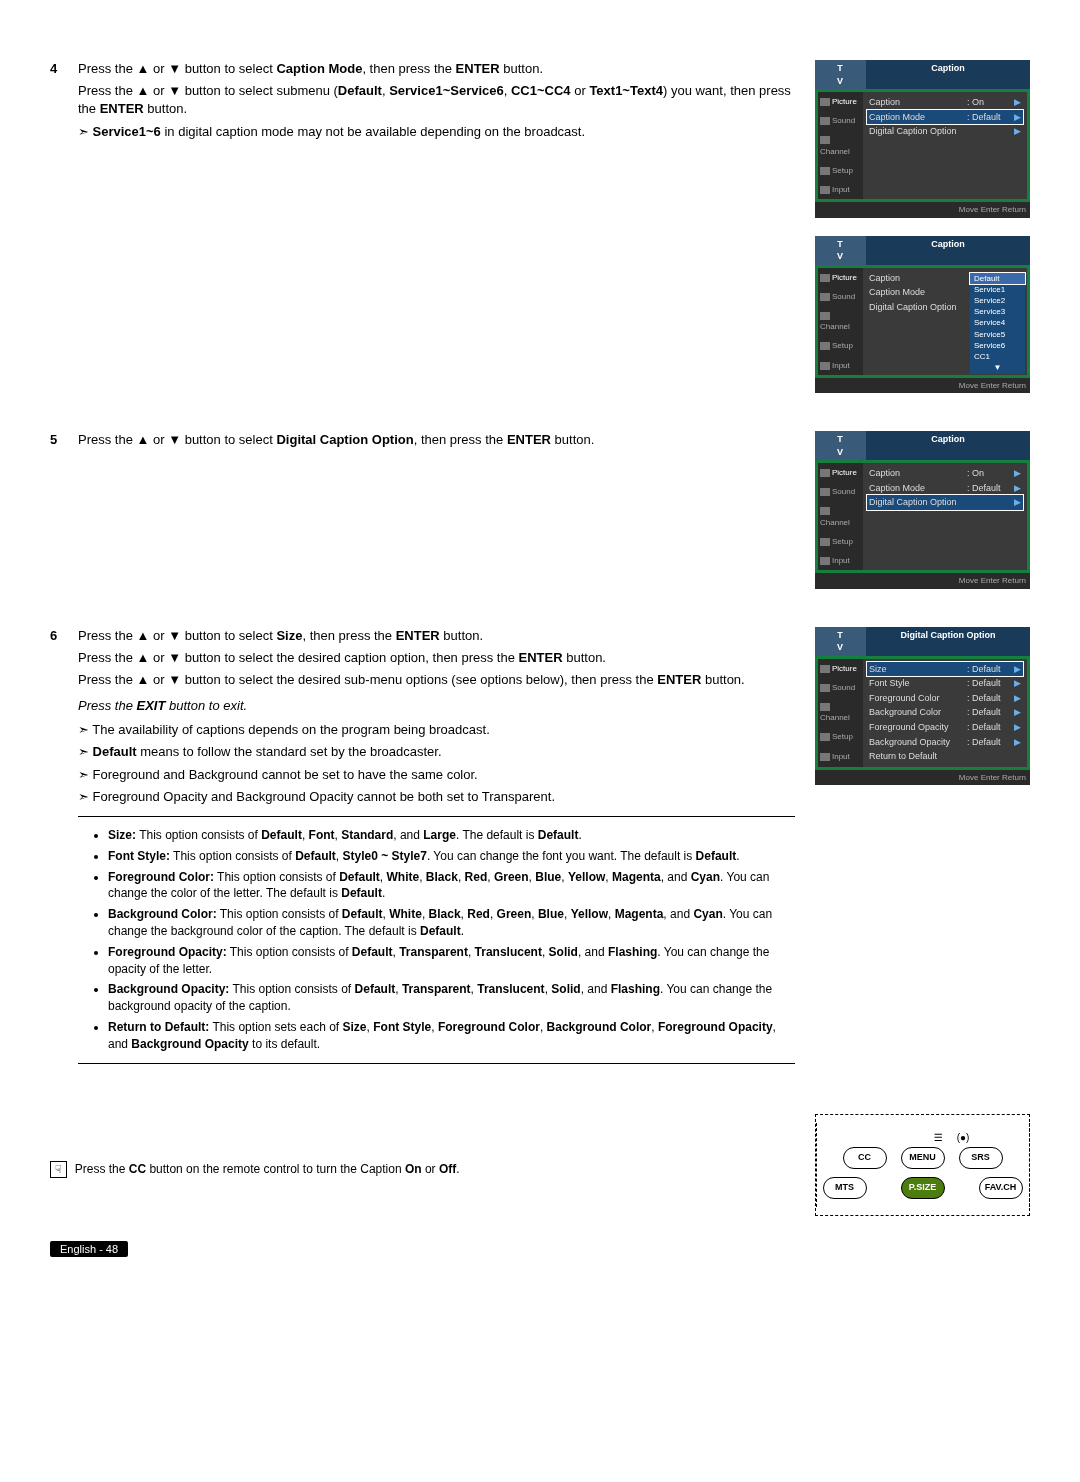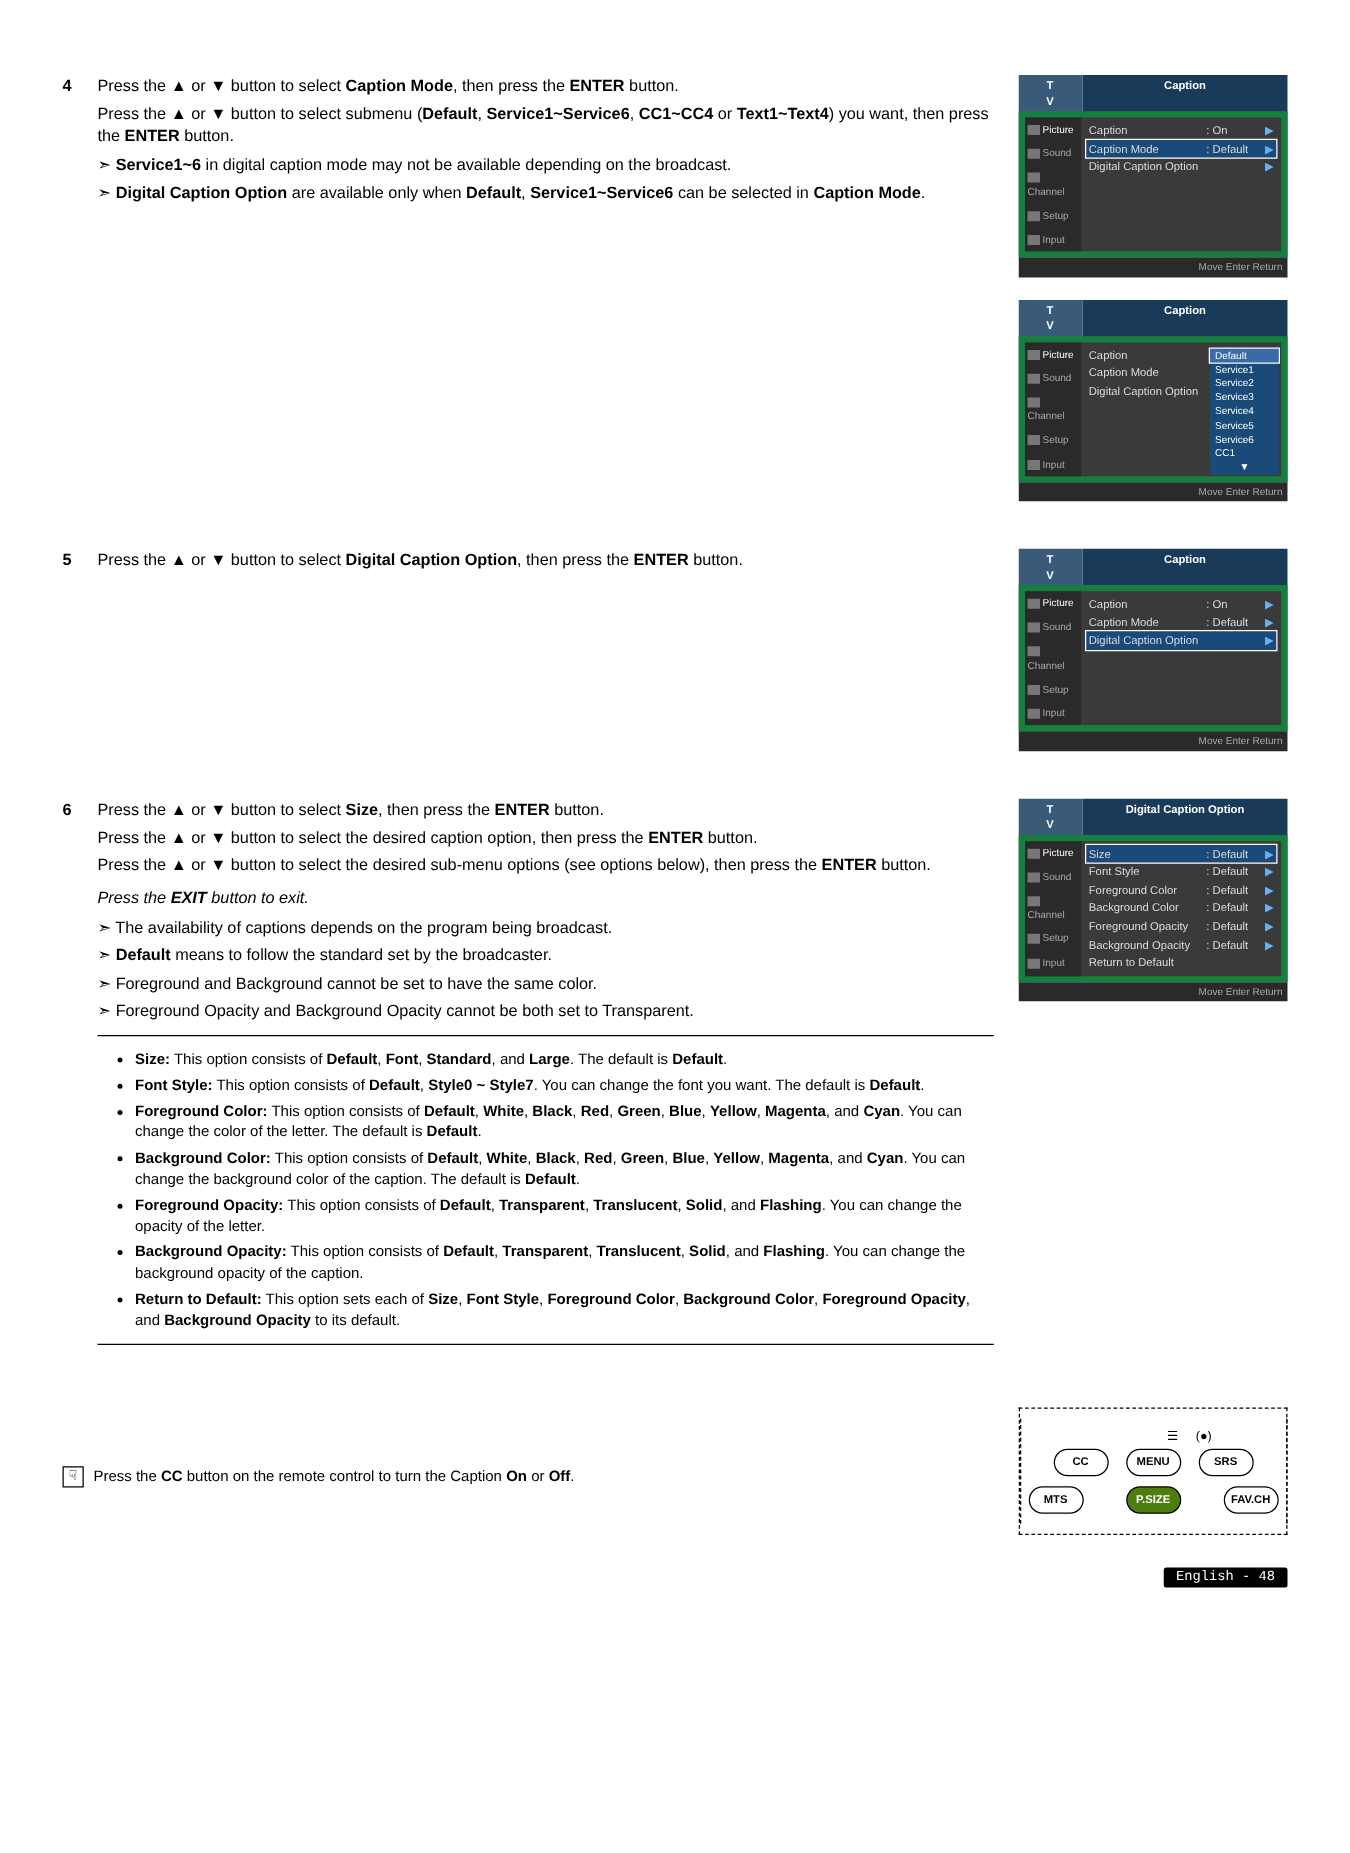--- a/index.html
+++ b/index.html
@@ -11,29 +11,29 @@
   .step-body p { margin-bottom: 4px; }
   .step-body li { list-style: none; margin-bottom: 4px; padding-left: 20px; text-indent: -20px; }
   .step-body li::before { content: "➣ "; }
   .hr { border: none; border-top: 1px solid #000; margin: 10px 0; }
   .notes { font-size: 12px; }
   .notes li { list-style: disc; margin-left: 30px; margin-bottom: 4px; text-indent:0; padding-left:0; }
   .notes li::before { content: none; }
   b { font-weight: bold; }
   .tip { display:flex; align-items:flex-start; gap:8px; margin-top:30px; font-size:12px;}
   .tip-icon { border:1px solid #000; padding:0 4px; font-size:11px;}
-  .pagefoot { text-align:right; margin-top:24px;font-family:Liberation Mono, monospace;}
+  .pagefoot { text-align:left; margin-top:24px;}
   .pagefoot span { background:#000; color:#fff; padding:2px 10px; font-size:11px; border-radius:2px;}
 
   
   .tvbox { width: 215px; margin-bottom: 18px; font-size: 9px; color: #fff; }
   .tvhead { display:flex; }
   .tvhead .tvtab { background:#3a5a7a; padding:2px 22px; flex:0 0 45px; text-align:center; font-weight:bold; letter-spacing:1px;}
   .tvhead .title { background:#1a3a5a; flex:1; text-align:center; padding:2px; font-weight:bold;}
-  .tvbody { display:flex; min-height:110px; background:#3a3a3a; border:5px solid #15803d;}
+  .tvbody { display:flex; min-height:110px; background:#3a3a3a; border:3px solid #15803d;}
   .sidebar { width:45px; background:#2a2a2a; display:flex; flex-direction:column; font-size:8px;}
   .sidebar .sideitem { padding:4px 2px; text-align:left; color:#aaa;}
   .sidebar .sideitem.active { color:#fff;}
   .sideico { display:inline-block; width:10px; height:8px; background:#777; margin-right:2px; vertical-align:middle;}
   .menuarea { flex:1; padding:3px 4px; }
   .mrow { display:flex; justify-content:space-between; align-items:center; padding:1px 2px; }
   .mrow.sel { background:#1a4a7a; outline:1px solid #fff;}
   .mrow .lbl { flex:1; color:#ddd;}
   .mrow .val { color:#ddd; min-width:45px;}
   .mrow .arrow { color:#6ab0f0; margin-left:2px;}
@@ -53,21 +53,20 @@
 </head>
 <body>
 
 <div class="step">
   <div class="step-num">4</div>
   <div class="step-body">
     <p><span>Press the ▲ or ▼ button to select </span><b>Caption Mode</b><span>, then press the </span><b>ENTER</b><span> button.</span></p>
     <p><span>Press the ▲ or ▼ button to select submenu (</span><b>Default</b><span>, </span><b>Service1~Service6</b><span>, </span><b>CC1~CC4</b><span> or </span><b>Text1~Text4</b><span>) you want, then press the </span><b>ENTER</b><span> button.</span></p>
     <ul>
       <li><b>Service1~6</b><span> in digital caption mode may not be available depending on the broadcast.</span></li>
-      <li><b>Digital Caption Option</b><span> are available only when </span><b>Default</b><span>, </span><b>Service1~Service6</b><span> can be selected in </span><b>Caption Mode</b><span>.</span></li>
     </ul>
   </div>
   <div class="tv-col">
 
     <div class="tvbox">
       <div class="tvhead">
           <div class="tvtab">T V</div>
           <div class="title">Caption</div>
         </div>
       <div class="tvbody">

